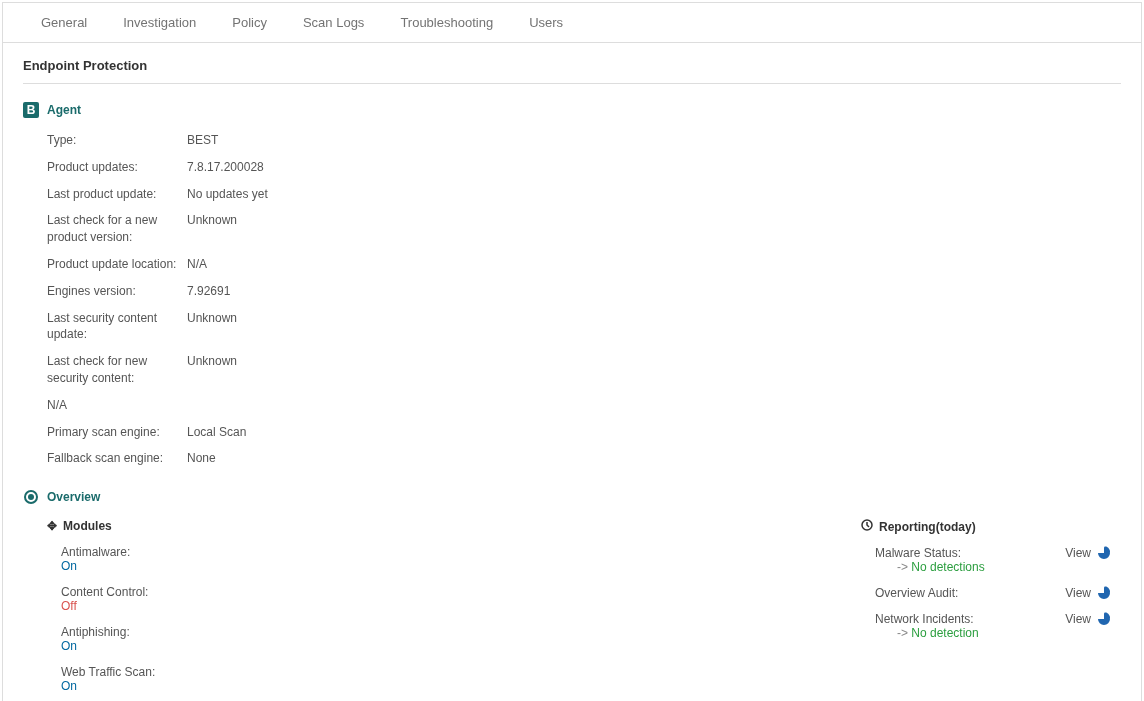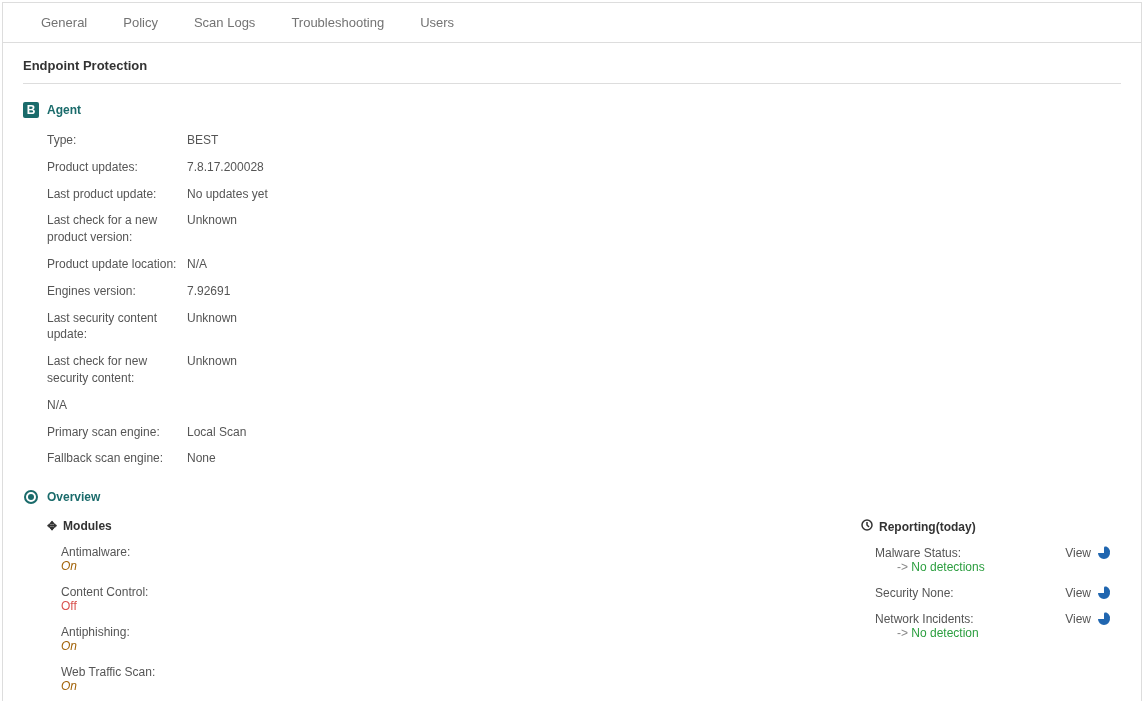--- a/index.html
+++ b/index.html
@@ -130,21 +130,21 @@
       margin-bottom: 12px;
       flex-direction: column;
     }
     .module-label {
       width: 175px;
       color: #555;
     }
     .module-value {
       color: #555;
     }
-    .status-on { color: #a16207; font-style: italic; }
+    .status-on { color: #0369a1; }
     .status-off { color: #d9534f; }
     .reporting-col {
       width: 260px;
       padding-right: 10px;
     }
     .report-row {
       display: flex;
       justify-content: space-between;
       align-items: flex-start;
       margin-bottom: 12px;
@@ -172,20 +172,21 @@
       margin-left: 6px;
       display: inline-block;
     }
   </style>
 </head>
 <body>
 
 <div class="container">
   <div class="tabs">
     <div class="tab">General</div>
+    <div class="tab">Investigation</div>
     <div class="tab">Policy</div>
     <div class="tab">Scan Logs</div>
     <div class="tab">Troubleshooting</div>
     <div class="tab">Users</div>
   </div>
 
   <div class="content">
     <div class="page-title">Endpoint Protection</div>
 
     <div class="section-header">
@@ -301,21 +302,21 @@
               <span class="pie-icon">
                 <svg width="14" height="14" viewBox="0 0 14 14">
                     <path d="M7 1 A6 6 0 1 1 1 7 L7 7 Z" fill="#2066b0"></path>
                     <path d="M7 0 A6 6 0 0 1 13 6 L8 6 L8 0 Z" fill="#2066b0"></path>
                   </svg>
               </span>
             </div>
           </div>
           <div class="report-row">
             <div class="report-left">
-              <div>Security None:</div>
+              <div>Overview Audit:</div>
             </div>
             <div class="view-link">
               <span>View</span>
               <span class="pie-icon">
                 <svg width="14" height="14" viewBox="0 0 14 14">
                     <path d="M7 1 A6 6 0 1 1 1 7 L7 7 Z" fill="#2066b0"></path>
                     <path d="M7 0 A6 6 0 0 1 13 6 L8 6 L8 0 Z" fill="#2066b0"></path>
                   </svg>
               </span>
             </div>

